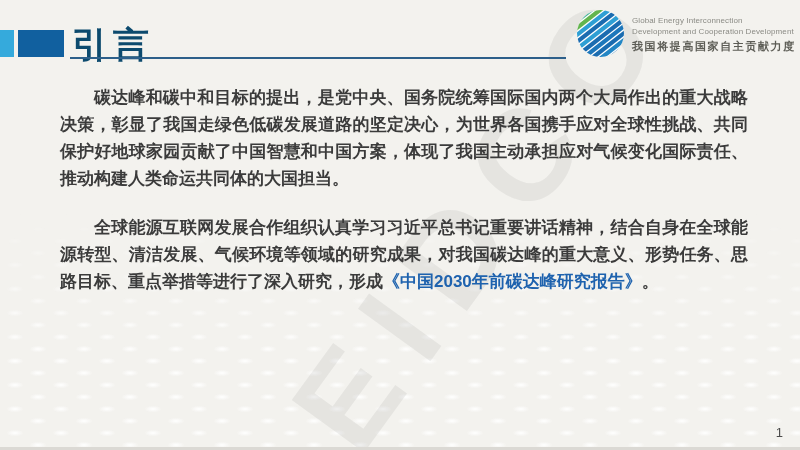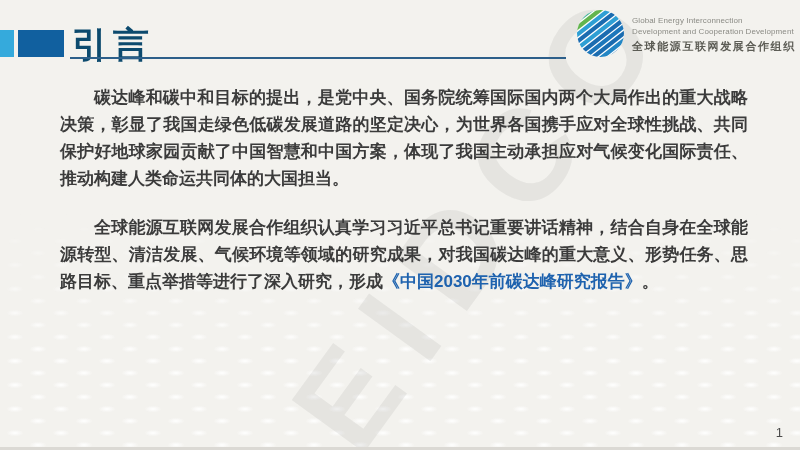--- a/index.html
+++ b/index.html
@@ -134,21 +134,21 @@
           <rect x="-12" y="30.4" width="72" height="4.2" fill="#1d77bb"></rect>
           <rect x="-12" y="35.8" width="72" height="4.2" fill="#1b6cb0"></rect>
           <rect x="-12" y="41.2" width="72" height="4.2" fill="#2386c4"></rect>
           <rect x="-12" y="46.6" width="72" height="4.2" fill="#1b6cb0"></rect>
         </g>
       </g>
     </svg>
     <div class="logo-text">
       <div class="logo-line-en">Global Energy Interconnection</div>
       <div class="logo-line-en">Development and Cooperation Development</div>
-      <div class="logo-line-cn">全球能源互联网发展合作组织</div>
+      <div class="logo-line-cn">我国将提高国家自主贡献力度</div>
     </div>
   </div>
 
   <div class="body-text-block">
     <p class="para"><span>碳达峰和碳中和目标的提出，是党中央、国务院统筹国际国内两个大局作出的重大战略决策，彰显了我国走绿色低碳发展道路的坚定决心，为世界各国携手应对全球性挑战、共同保护好地球家园贡献了中国智慧和中国方案，体现了我国主动承担应对气候变化国际责任、推动构建人类命运共同体的大国担当。</span></p>
     <p class="para"><span>全球能源互联网发展合作组织认真学习习近平总书记重要讲话精神，结合自身在全球能源转型、清洁发展、气候环境等领域的研究成果，对我国碳达峰的重大意义、形势任务、思路目标、重点举措等进行了深入研究，形成</span><span class="em">《中国2030年前碳达峰研究报告》</span><span>。</span></p>
   </div>
 
   <div class="page-number">1</div>
 

